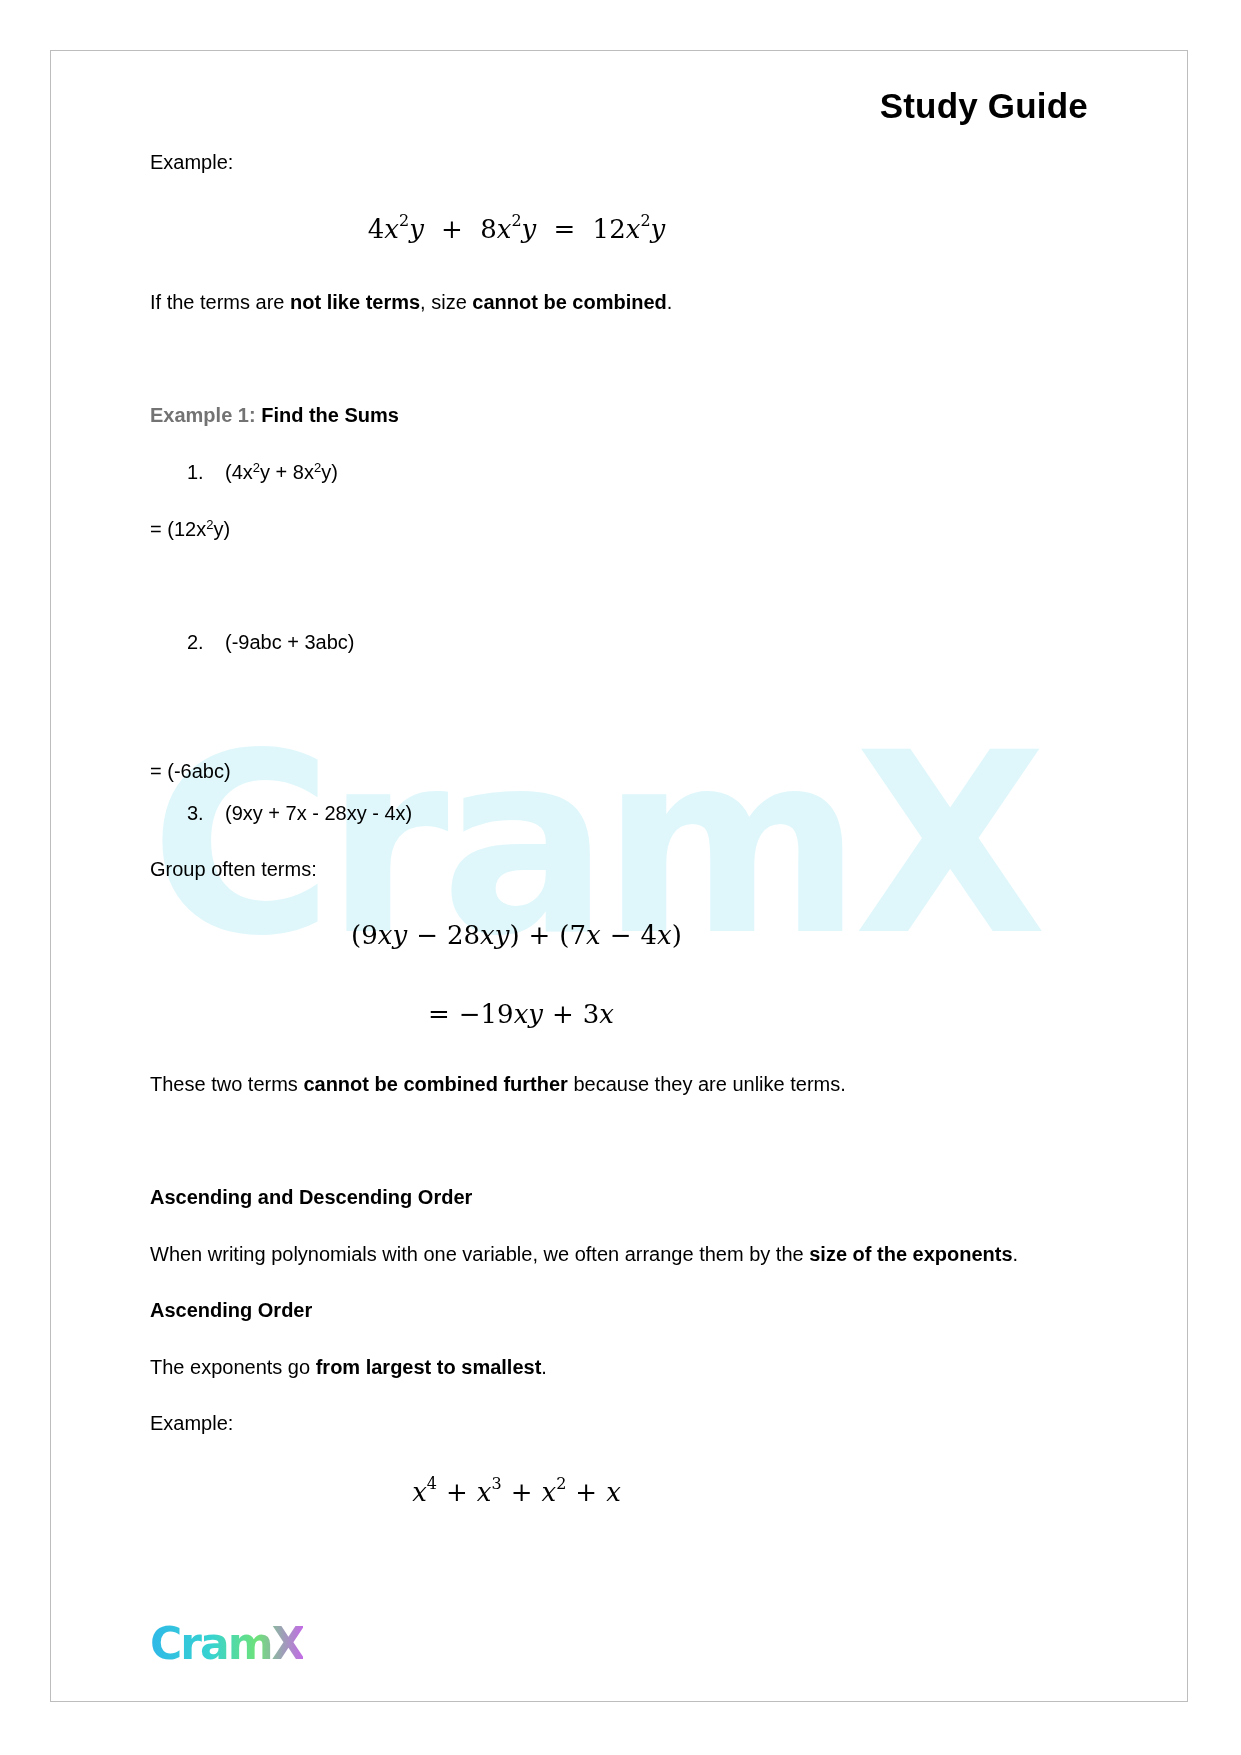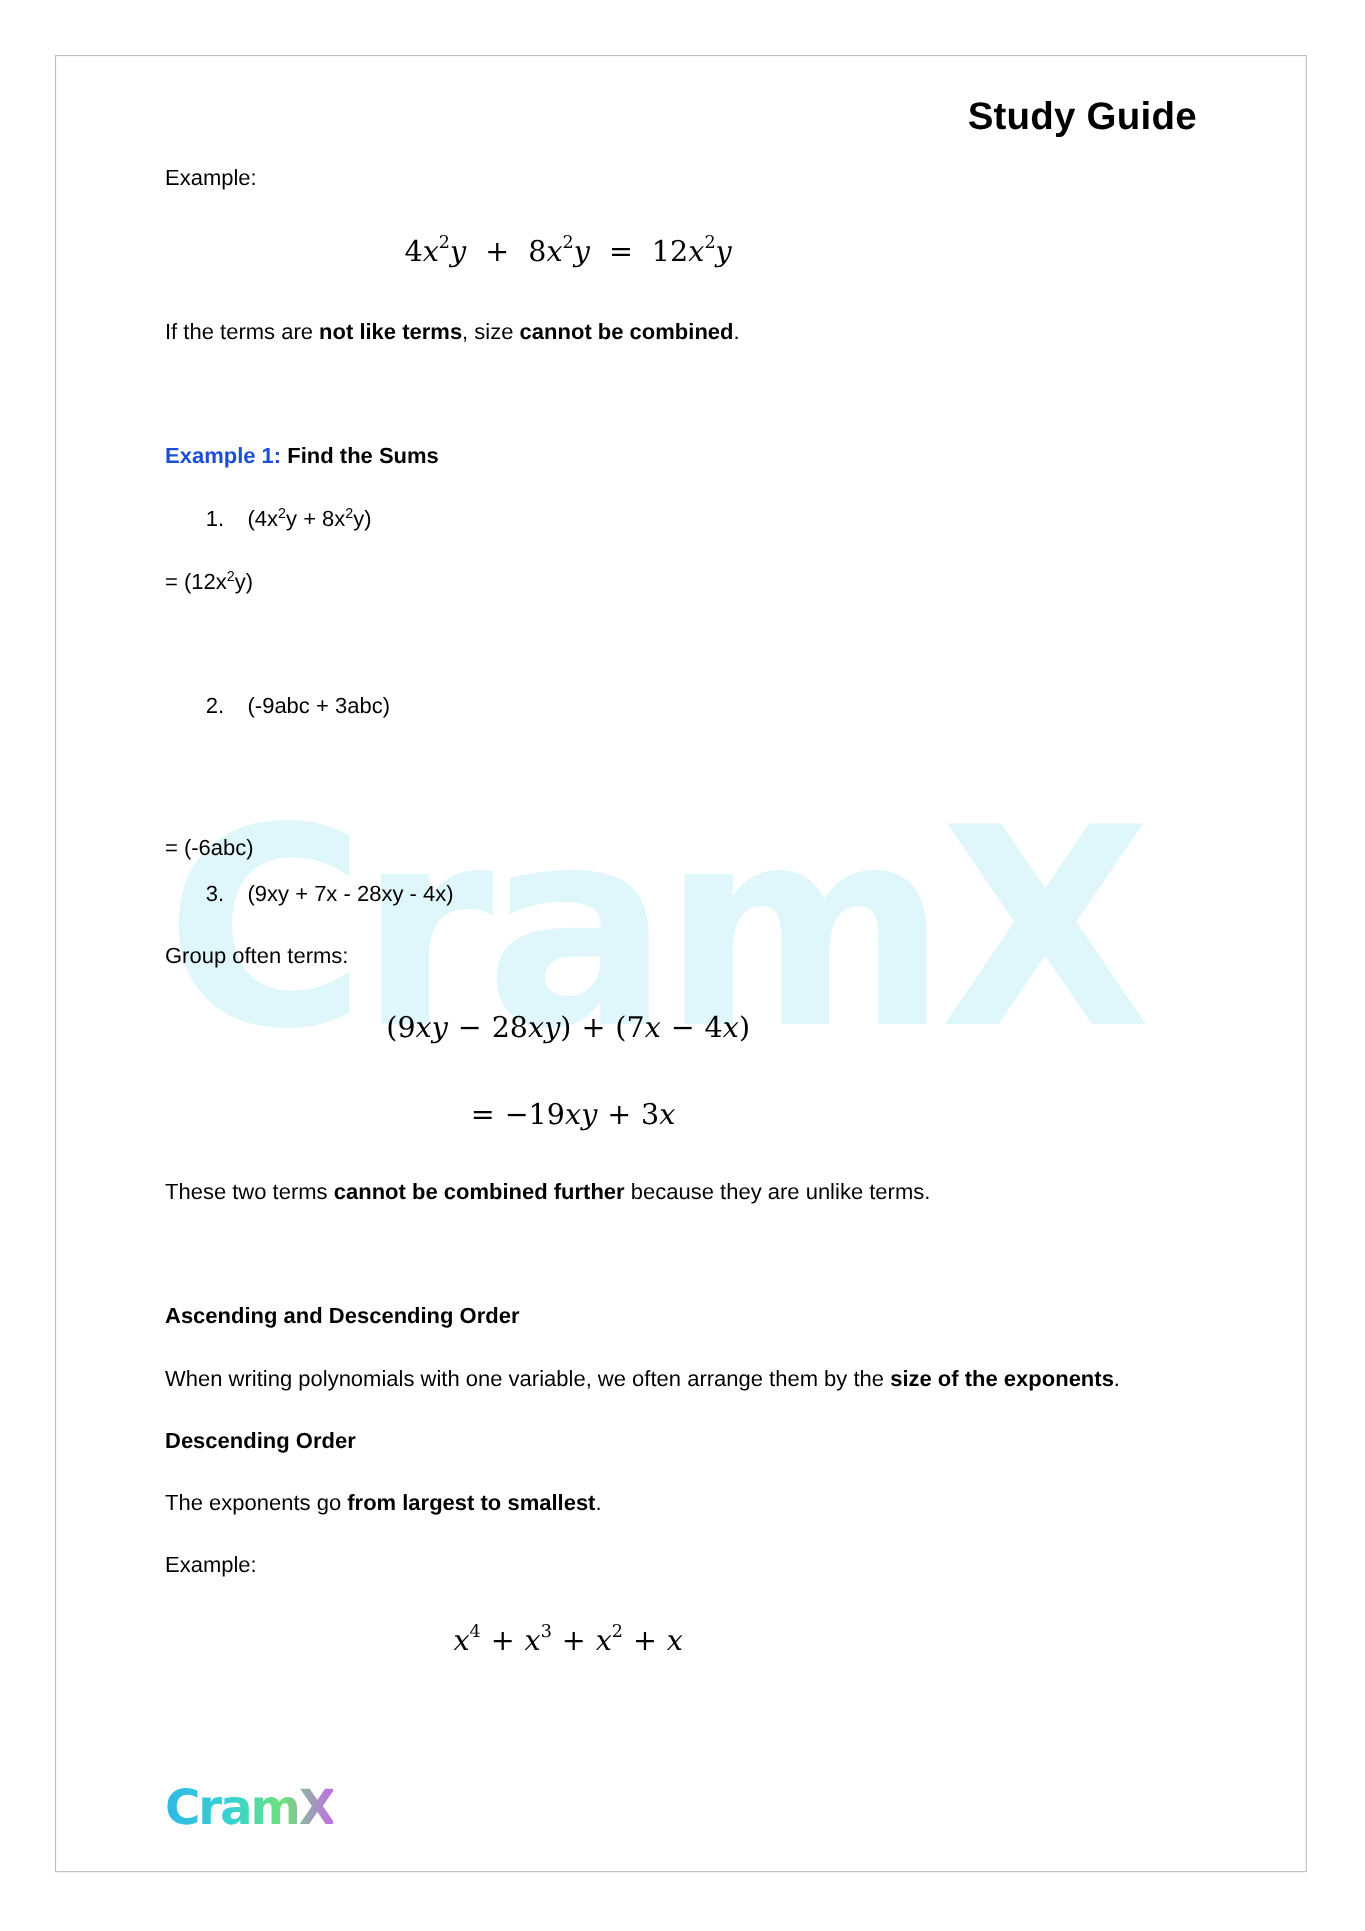--- a/index.html
+++ b/index.html
@@ -5,21 +5,21 @@
   html, body { margin: 0; padding: 0; background: #ffffff; }
   body { width: 1241px; height: 1755px; position: relative; overflow: hidden;
          font-family: "Liberation Sans", sans-serif; color: #000; }
   .page-border { position: absolute; left: 50px; top: 50px; width: 1138px; height: 1652px;
                  border: 1.5px solid #bdbdbd; box-sizing: border-box; }
   .abs { position: absolute; white-space: nowrap; }
   .title { right: 153px; top: 86px; font-size: 35px; font-weight: bold; letter-spacing: 0.2px; }
   .p { left: 150px; font-size: 20px; line-height: 24px; }
   .li { left: 187px; font-size: 20px; line-height: 24px; }
   .li .num { display: inline-block; width: 38px; }
-  .green { color: #1d4ed8; font-weight: bold; }
+  .green { color: #737373; font-weight: bold; }
   .b { font-weight: bold; }
   .math { font-family: "DejaVu Serif", "Liberation Serif", serif; font-size: 26px;
           left: 0; width: 1033px; text-align: center; }
   .math i { font-style: italic; }
   .math sup { font-size: 16px; vertical-align: 12px; line-height: 0; font-style: normal; }
   sup.s { font-size: 13px; vertical-align: 7px; line-height: 0; }
   .op { padding: 0 9px; font-style: normal; }
 
   
   .watermark { position: absolute; left: 150px; top: 760px; width: 940px; height: 232px;
@@ -88,21 +88,21 @@
   <div class="abs math" style="top:999px;">
     <span class="op">=</span><span>−19</span><i>xy</i><span class="op">+</span><span>3</span><i>x</i>
   </div>
 
   <div class="abs p" style="top:1072px;"><span>These two terms </span><span class="b">cannot be combined further</span><span> because they are unlike terms.</span></div>
 
   <div class="abs p b" style="top:1185px;">Ascending and Descending Order</div>
 
   <div class="abs p" style="top:1242px;"><span>When writing polynomials with one variable, we often arrange them by the </span><span class="b">size of the exponents</span><span>.</span></div>
 
-  <div class="abs p b" style="top:1298px;">Descending Order</div>
+  <div class="abs p b" style="top:1298px;">Ascending Order</div>
 
   <div class="abs p" style="top:1355px;"><span>The exponents go </span><span class="b">from largest to smallest</span><span>.</span></div>
 
   <div class="abs p" style="top:1411px;">Example:</div>
 
   <div class="abs math" style="top:1477px;">
     <i>x</i><sup>4</sup><span class="op">+</span><i>x</i><sup>3</sup><span class="op">+</span><i>x</i><sup>2</sup><span class="op">+</span><i>x</i>
   </div>
 
 </div>

